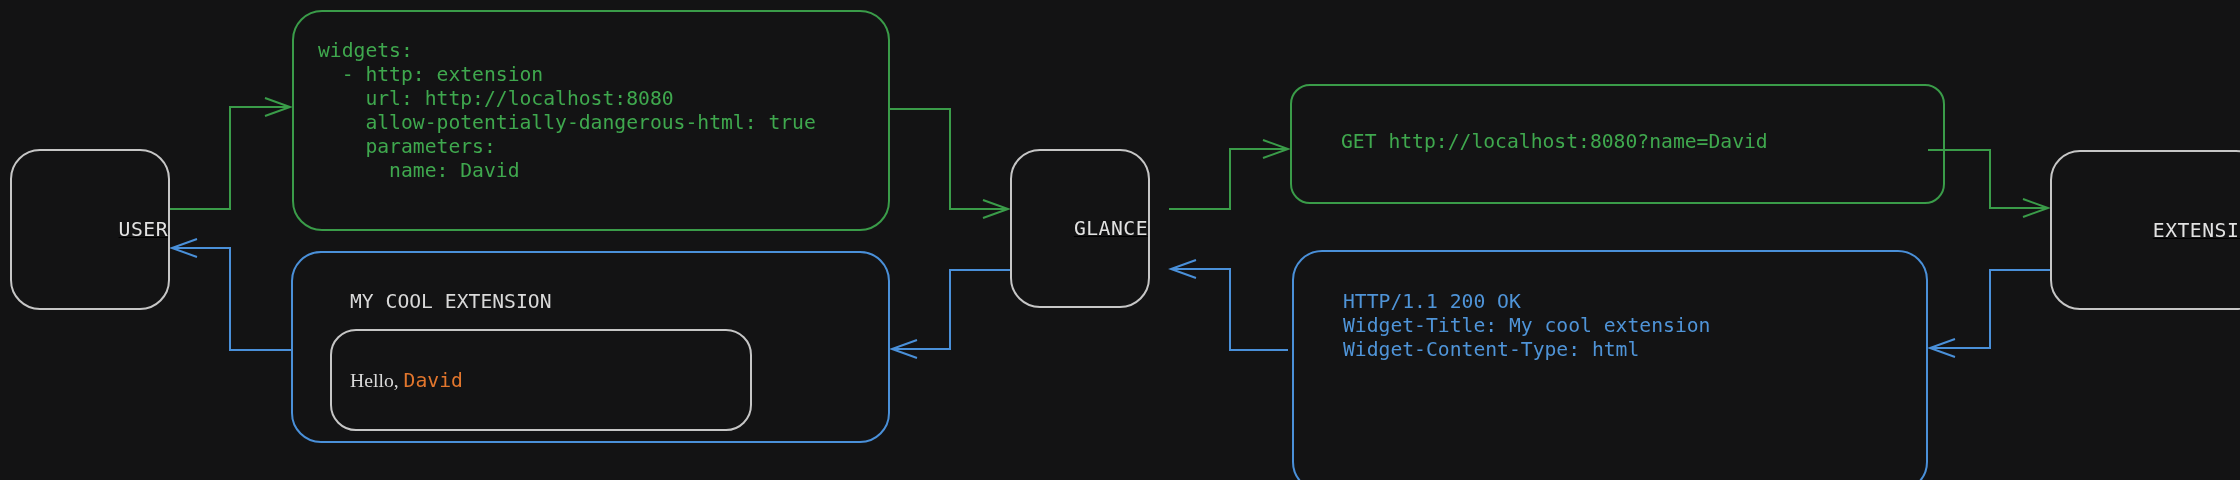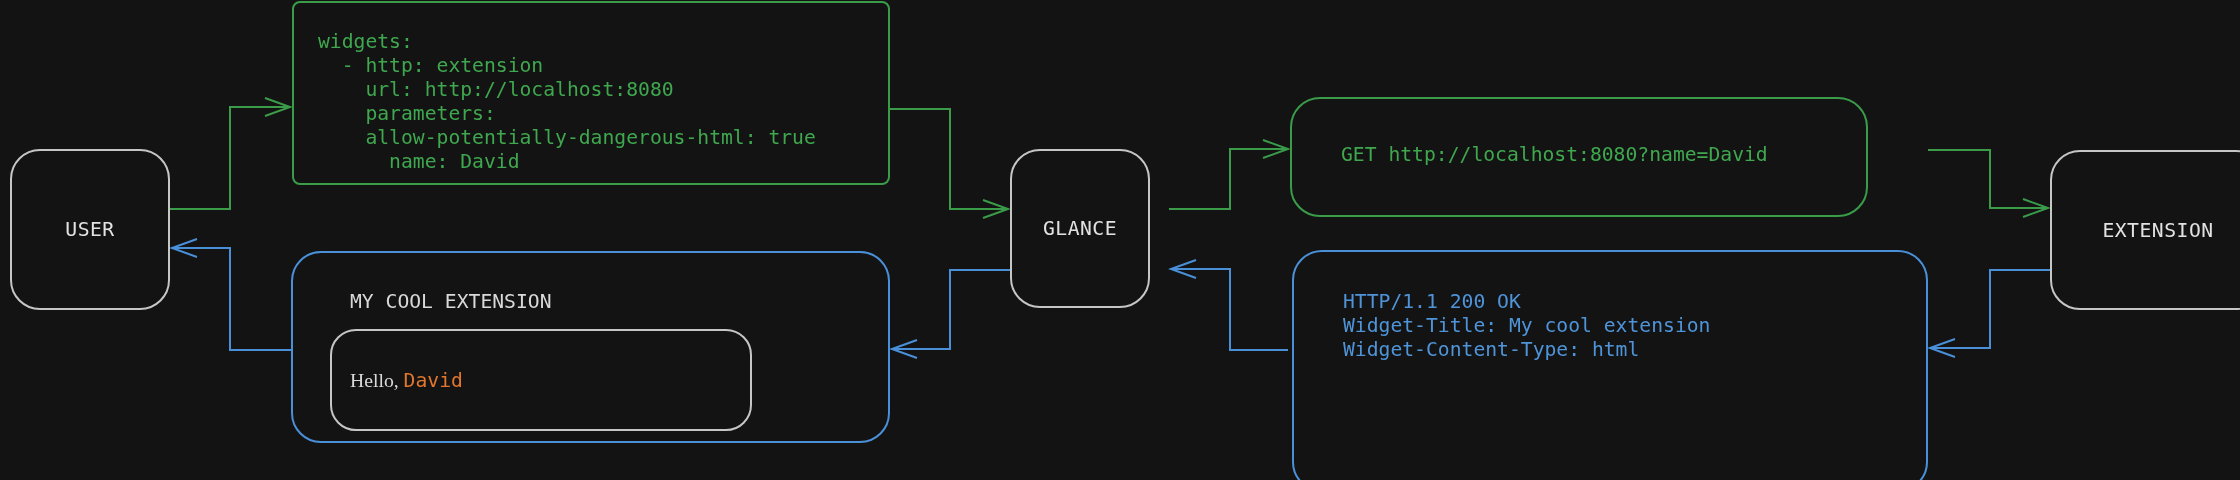--- a/index.html
+++ b/index.html
@@ -35,21 +35,22 @@
     border: 2px solid #c6c6c6;
     border-radius: 30px;
     background: transparent;
   }
   .box.green-border { border-color: #3a9c49; }
   .box.blue-border  { border-color: #4a90d9; }
 
   .node {
     display: flex;
     align-items: center;
-    justify-content: center;
+    justify-content: flex-end;
+    text-decoration: underline;
   }
   .node-label {
     color: #e2e2e2;
     font-size: 19.7px;
     letter-spacing: 0.5px;
   }
 
   .code {
     position: absolute;
     font-size: 19.7px;
@@ -63,25 +64,25 @@
   .blue-text  { color: #4f94d8; }
   .light-text { color: #d9d9d9; font-family: Liberation Serif, serif; }
   .orange-text { color: #e2762d; }
 
   
   #node-user      { left: 10px;   top: 149px; width: 160px; height: 161px; }
   #node-glance    { left: 1010px; top: 149px; width: 140px; height: 159px; }
   #node-extension { left: 2050px; top: 150px; width: 216px; height: 160px; }
 
   
-  #config-box { left: 292px; top: 1px; width: 598px; height: 184px; border-radius: 8px; }
+  #config-box { left: 292px; top: 10px; width: 598px; height: 221px; }
   #config-code { left: 24px; top: 27px; }
 
   
-  #request-box { left: 1290px; top: 97px; width: 578px; height: 120px; }
+  #request-box { left: 1290px; top: 84px; width: 655px; height: 120px; border-radius: 20px; }
   #request-code { left: 49px; top: 44px; }
 
   
   #response-box { left: 1292px; top: 250px; width: 636px; height: 242px; }
   #response-code { left: 49px; top: 38px; }
 
   
   #widget-box { left: 291px; top: 251px; width: 599px; height: 192px; }
   #widget-title { left: 57px; top: 37px; color: #d9d9d9; }
   #widget-inner-box {
@@ -125,22 +126,22 @@
 
   <div class="box node" id="node-user">
     <span class="node-label">USER</span>
   </div>
 
   <div class="box green-border" id="config-box">
     <div class="code green-text" id="config-code">
       <div class="code-line">widgets:</div>
       <div class="code-line">  - http: extension</div>
       <div class="code-line">    url: http://localhost:8080</div>
+      <div class="code-line">    allow-potentially-dangerous-html: true</div>
       <div class="code-line">    parameters:</div>
-      <div class="code-line">    allow-potentially-dangerous-html: true</div>
       <div class="code-line">      name: David</div>
     </div>
   </div>
 
   <div class="box blue-border" id="widget-box">
     <div class="code" id="widget-title">MY COOL EXTENSION</div>
     <div class="box" id="widget-inner-box">
       <div class="code" id="widget-greeting">
         <span class="light-text">Hello, </span><span class="orange-text">David</span>
       </div>

